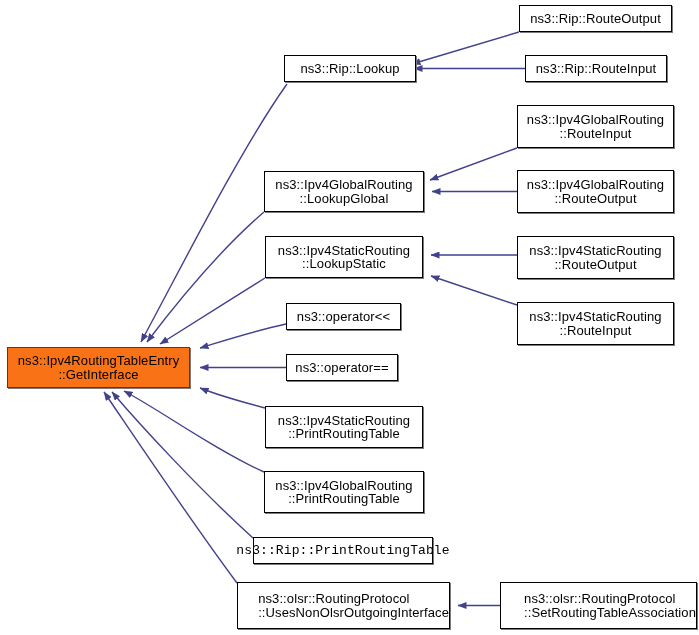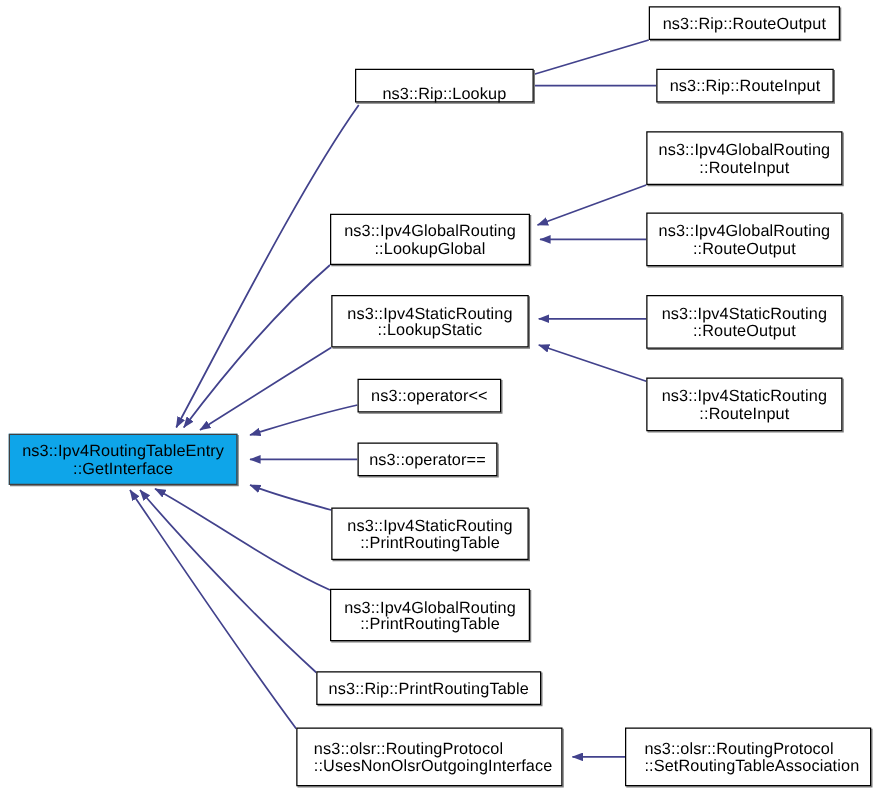--- a/index.html
+++ b/index.html
@@ -33,25 +33,25 @@
     align-items: center;
     justify-content: center;
     text-align: center;
     font-size: 13px;
     line-height: 13.5px;
     color: #000000;
     white-space: pre-line;
     letter-spacing: 0.1px;
   }
   .node.current {
-    background: #0ea5e9;
+    background: #f97316;
     border: 1px solid #404040;
   }
   .node.leftalign {
-    justify-content: center;
+    justify-content: flex-end;
     text-align: left;
     padding-left: 6px;
   }
   .node-label {
     display: block;
     white-space: pre-line;
   }
 </style>
 </head>
 <body>
@@ -84,21 +84,21 @@
     <path d="M 237,583 C 190,520 130,430 104,392" stroke="#42428c" stroke-width="1.4" fill="none" marker-end="url(#arrowhead)"></path>
 
     <path d="M 500,605.5 L 458,605.5" stroke="#42428c" stroke-width="1.4" fill="none" marker-end="url(#arrowhead)"></path>
   </svg>
 
   <div class="node current" style="left:7px; top:347px; width:183px; height:41px;">
     <span class="node-label">ns3::Ipv4RoutingTableEntry
 ::GetInterface</span>
   </div>
 
-  <div class="node" style="left:284px; top:55px; width:143px; height:27px;align-items:flex-end;">
+  <div class="node" style="left:284px; top:55px; width:132px; height:27px;">
     <span class="node-label">ns3::Rip::Lookup</span>
   </div>
 
   <div class="node" style="left:519px; top:5px; width:153px; height:27px;">
     <span class="node-label">ns3::Rip::RouteOutput</span>
   </div>
 
   <div class="node" style="left:525px; top:55px; width:142px; height:27px;">
     <span class="node-label">ns3::Rip::RouteInput</span>
   </div>
@@ -144,21 +144,21 @@
   <div class="node" style="left:265px; top:406px; width:158px; height:42px;">
     <span class="node-label">ns3::Ipv4StaticRouting
 ::PrintRoutingTable</span>
   </div>
 
   <div class="node" style="left:264px; top:471px; width:160px; height:42px;">
     <span class="node-label">ns3::Ipv4GlobalRouting
 ::PrintRoutingTable</span>
   </div>
 
-  <div class="node" style="left:253px; top:537px; width:180px; height:27px;">
+  <div class="node" style="left:253px; top:537px; width:180px; height:27px;font-family:Liberation Mono, monospace;">
     <span class="node-label">ns3::Rip::PrintRoutingTable</span>
   </div>
 
   <div class="node leftalign" style="left:237px; top:582px; width:213px; height:47px;">
     <span class="node-label">ns3::olsr::RoutingProtocol
 ::UsesNonOlsrOutgoingInterface</span>
   </div>
 
   <div class="node leftalign" style="left:500px; top:582px; width:197px; height:47px;">
     <span class="node-label">ns3::olsr::RoutingProtocol

